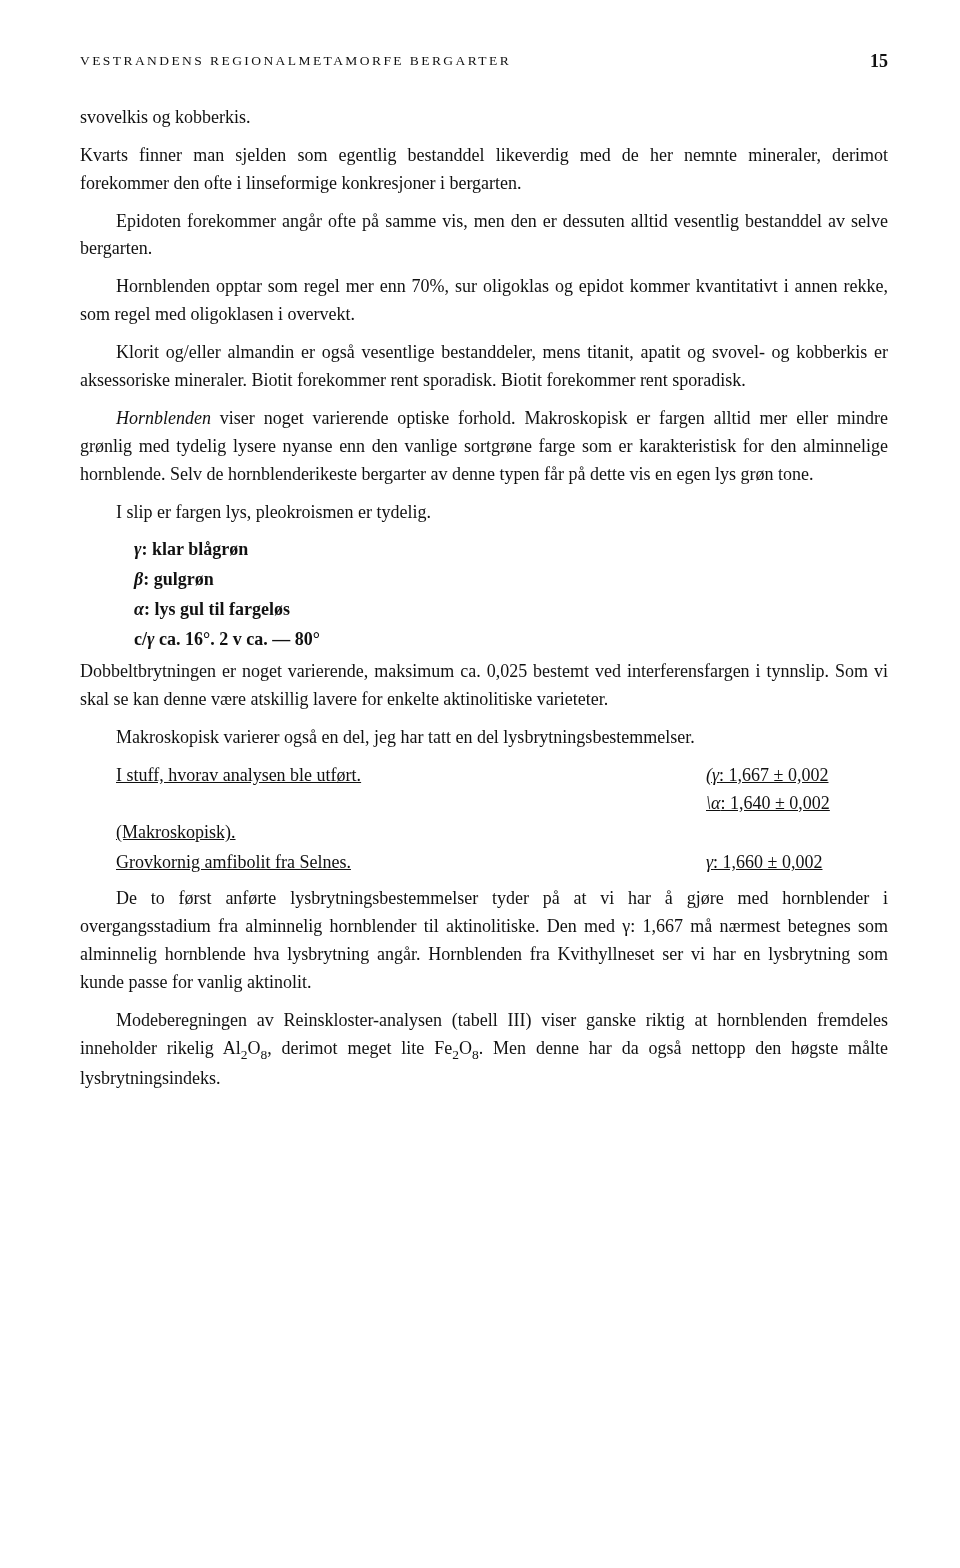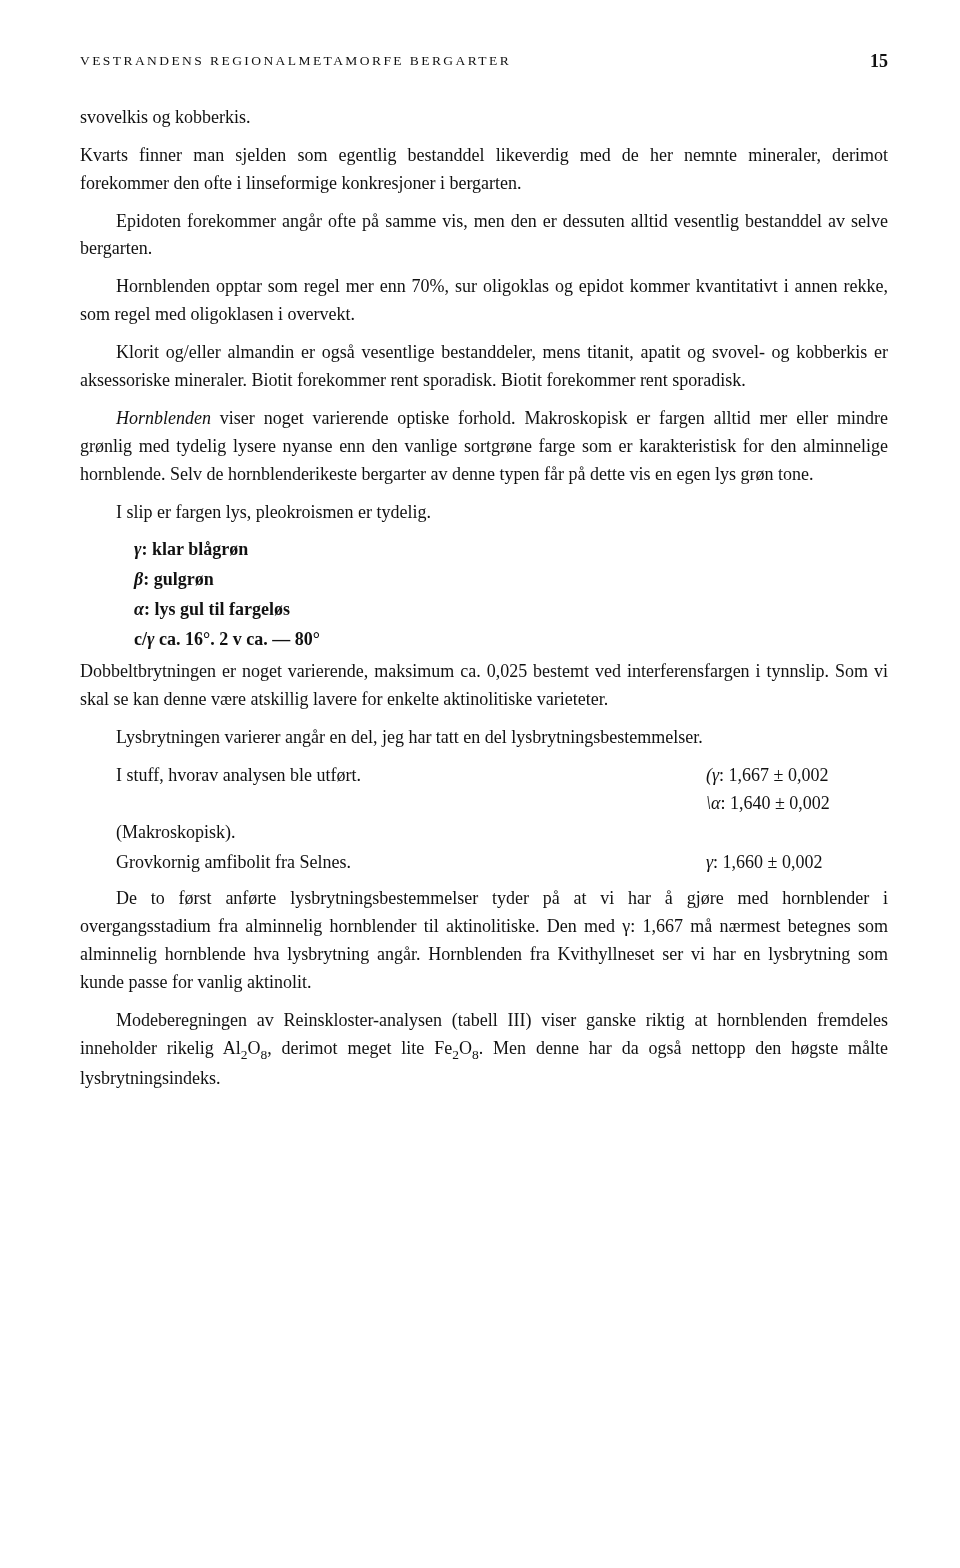--- a/index.html
+++ b/index.html
@@ -71,20 +71,21 @@
 
     .measurement-block {
       margin: 8px 0;
     }
 
     .measurement-row {
       display: flex;
       justify-content: flex-end;
       align-items: baseline;
       margin-bottom: 2px;
+      text-decoration: underline;
     }
 
     .measurement-left {
       flex: 1;
       padding-left: 2em;
     }
 
     .measurement-right {
       min-width: 200px;
       text-align: left;
@@ -132,21 +133,21 @@
 
   <div class="indented-list">
     <p><span class="greek">γ</span>: klar blågrøn</p>
     <p><span class="greek">β</span>: gulgrøn</p>
     <p><span class="greek">α</span>: lys gul til fargeløs</p>
     <p>c/<span class="greek">γ</span> ca. 16°. 2 v ca. — 80°</p>
   </div>
 
   <p>Dobbeltbrytningen er noget varierende, maksimum ca. 0,025 bestemt ved interferensfargen i tynnslip. Som vi skal se kan denne være atskillig lavere for enkelte aktinolitiske varieteter.</p>
 
-  <p class="indent">Lysbrytningen varierer angår en del, jeg har tatt en del lysbrytningsbestemmelser.</p>
+  <p class="indent">Makroskopisk varierer også en del, jeg har tatt en del lysbrytningsbestemmelser.</p>
 
   <div class="measurement-block">
     <div class="measurement-row">
       <div class="measurement-left">
         I stuff, hvorav analysen ble utført.
       </div>
       <div class="measurement-right">
         <span class="greek">(γ</span>: 1,667 ± 0,002<br>
         <span class="greek">\α</span>: 1,640 ± 0,002
       </div>

